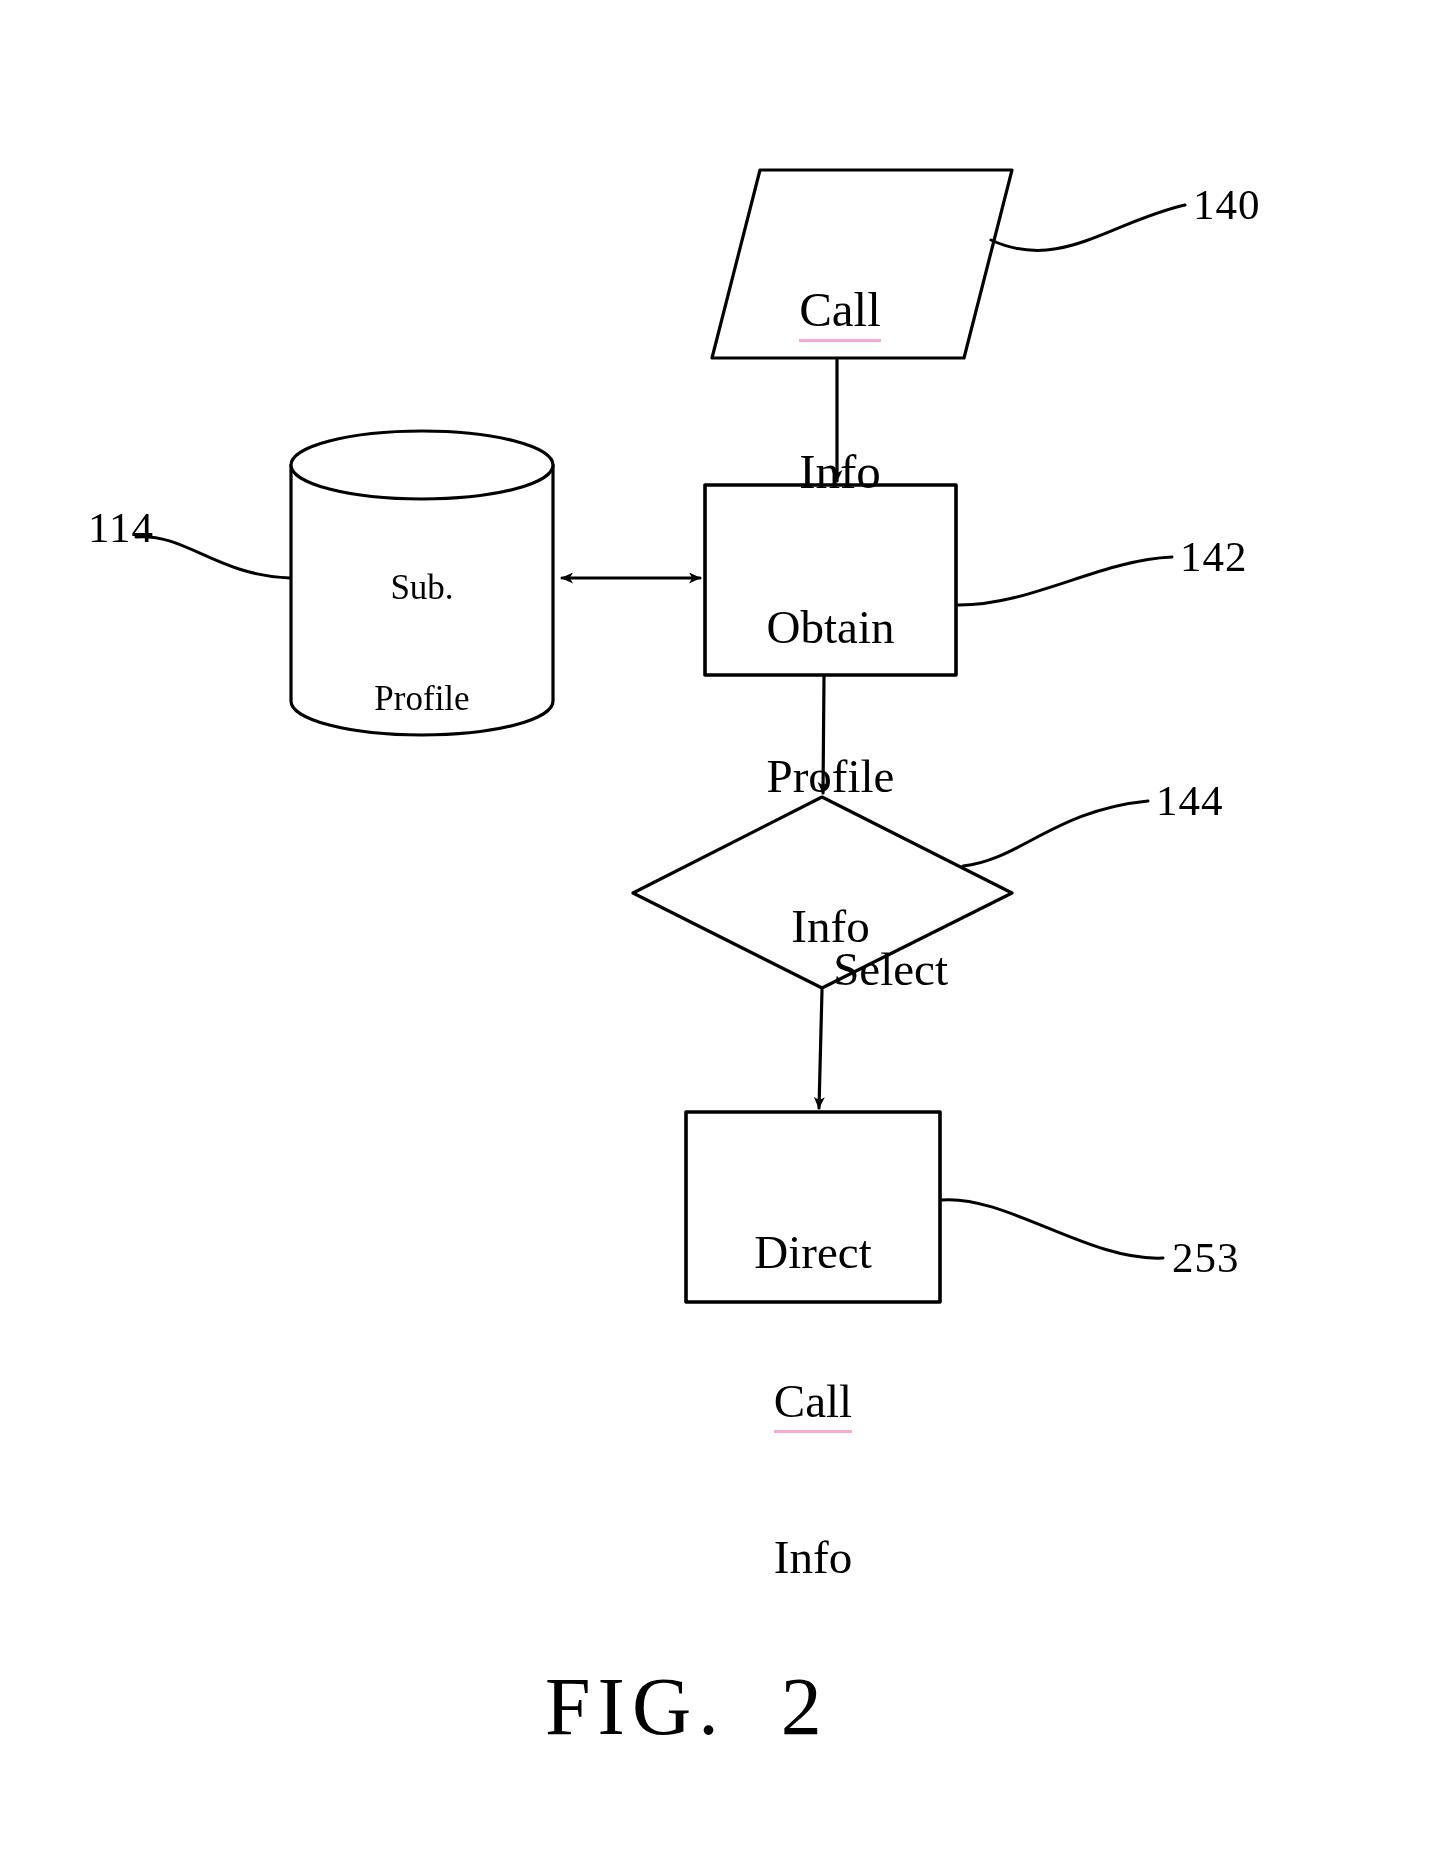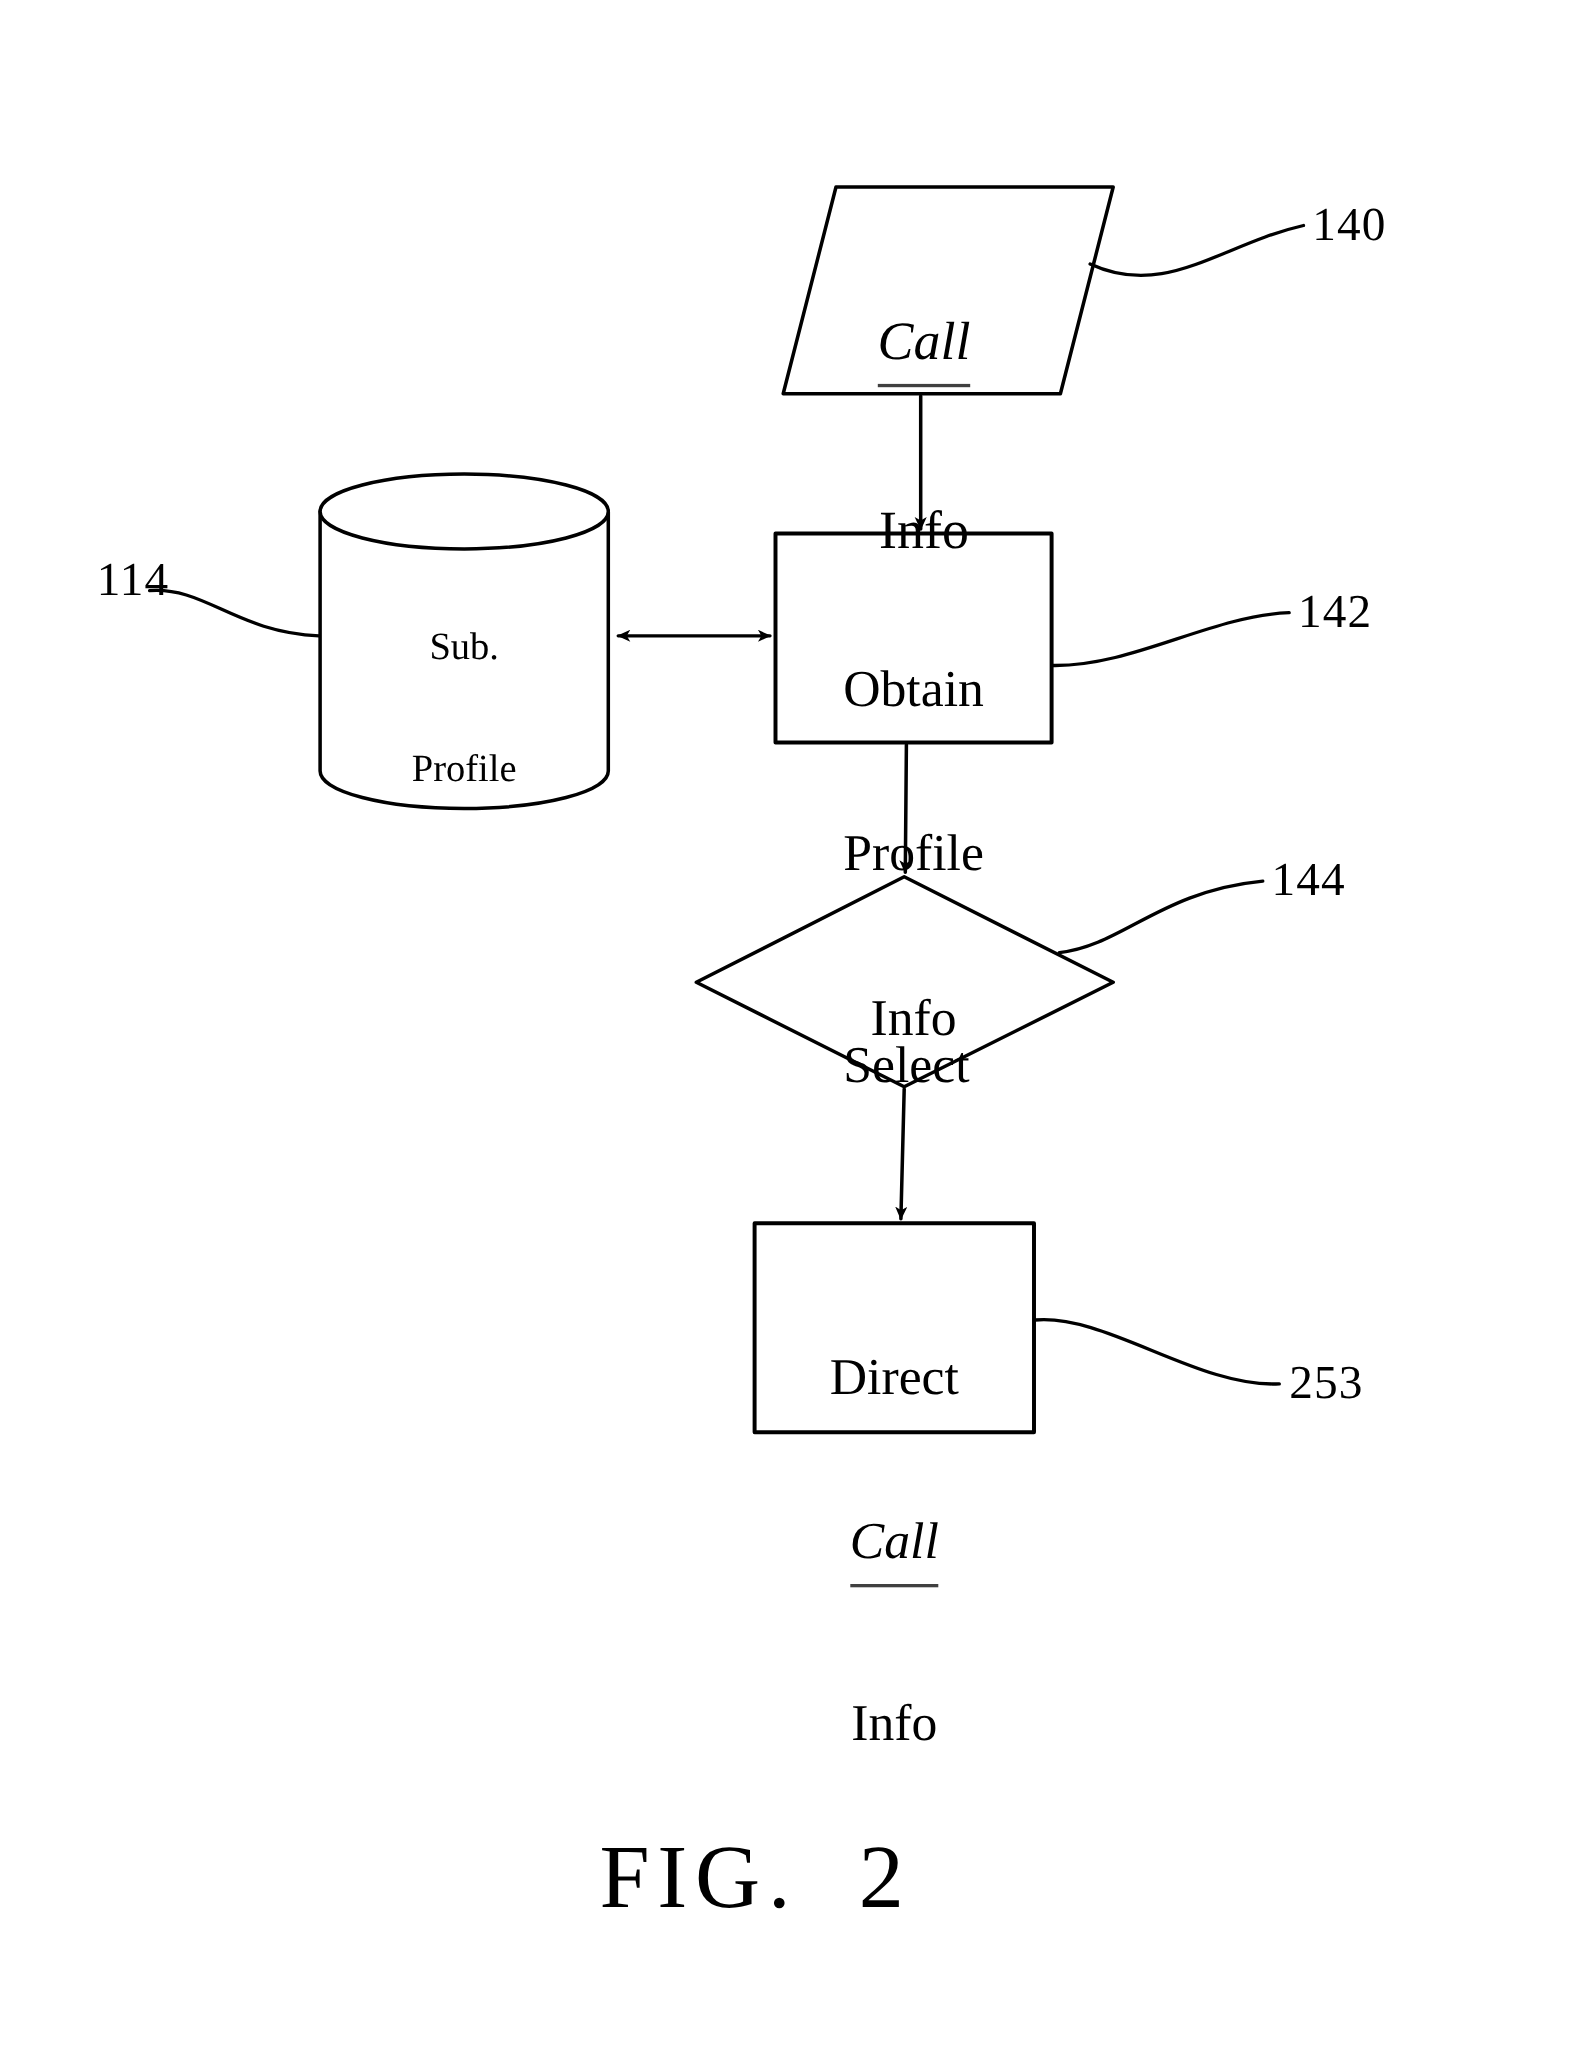--- a/index.html
+++ b/index.html
@@ -48,24 +48,23 @@
     position: absolute;
     font-family: "Liberation Serif", "DejaVu Serif", serif;
     font-size: 82px;
     letter-spacing: 7px;
     color: #000;
     white-space: pre;
     margin-left: 11px;
   }
   .underlined-word {
     display: inline-block;
-    border-bottom: 3px solid #404040;
-    padding-bottom: 15px;
+    border-bottom: 3px solid #f9a8d4;
+    padding-bottom: 5px;
     line-height: 1.0;
-    font-style: italic;
   }
   .lbl-line { display: block; }
 </style>
 </head>
 <body>
 
 <div id="figure-root">
 
   <svg id="figure-canvas" viewBox="0 0 1431 1876" xmlns="http://www.w3.org/2000/svg">
     <defs>
@@ -115,21 +114,21 @@
     <span class="lbl-line">Sub.</span>
     <span class="lbl-line">Profile</span>
   </div>
 
   <div class="node-label" style="left:705px; top:503px; width:251px; font-size:47px;">
     <span class="lbl-line">Obtain</span>
     <span class="lbl-line">Profile</span>
     <span class="lbl-line">Info</span>
   </div>
 
-  <div class="node-label" style="left:700px; top:845px; width:248px; font-size:47px; text-align:center;">
+  <div class="node-label" style="left:700px; top:845px; width:248px; font-size:47px; text-align:right;">
     <span class="lbl-line">Select</span>
   </div>
 
   <div class="node-label" style="left:686px; top:1128px; width:254px; font-size:47px;">
     <span class="lbl-line">Direct</span>
     <span class="lbl-line"><span class="underlined-word">Call</span></span>
     <span class="lbl-line">Info</span>
   </div>
 
   <div class="ref-num" style="left:1193px; top:180px;">140</div>

